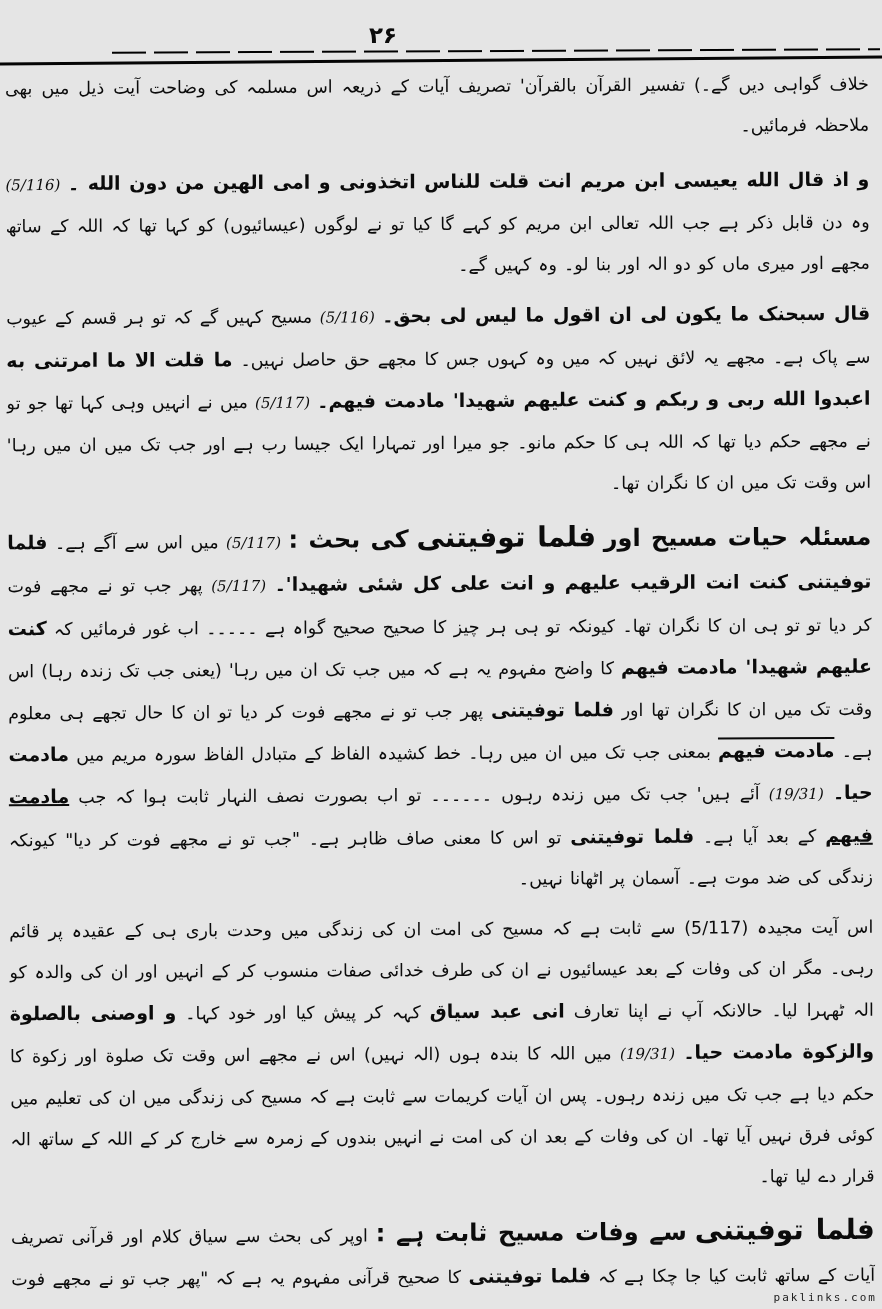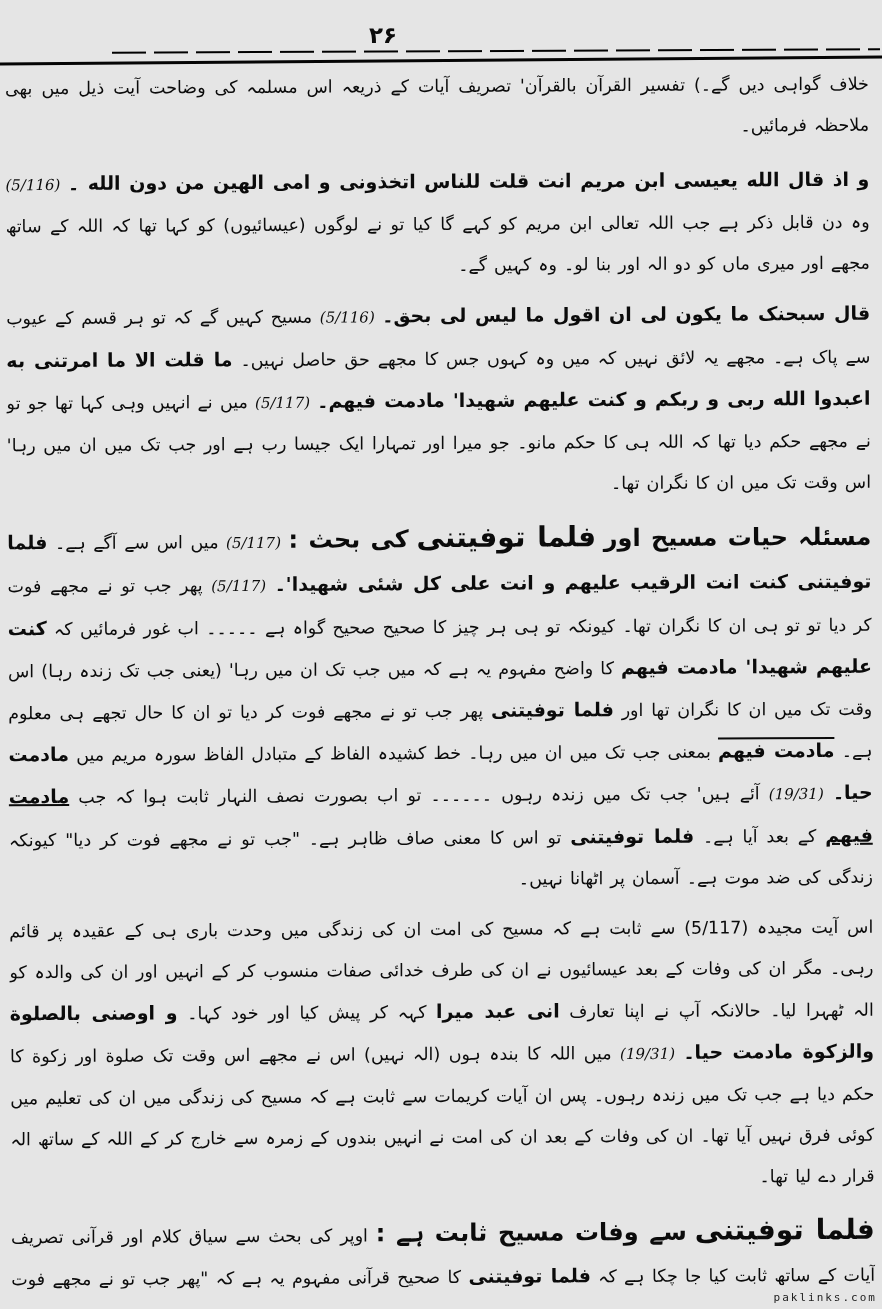--- a/index.html
+++ b/index.html
@@ -123,21 +123,21 @@
       <span class="ref">(19/31)</span>
       <span class="t">آئے ہیں' جب تک میں زندہ رہوں ۔۔۔۔۔۔ تو اب بصورت نصف النہار ثابت ہوا کہ جب</span>
       <span class="q un">مادمت فیهم</span>
       <span class="t">کے بعد آیا ہے۔</span>
       <span class="q">فلما توفیتنی</span>
       <span class="t">تو اس کا معنی صاف ظاہر ہے۔ "جب تو نے مجھے فوت کر دیا" کیونکہ زندگی کی ضد موت ہے۔ آسمان پر اٹھانا نہیں۔</span>
     </p>
 
     <p class="para">
       <span class="t">اس آیت مجیدہ (5/117) سے ثابت ہے کہ مسیح کی امت ان کی زندگی میں وحدت باری ہی کے عقیدہ پر قائم رہی۔ مگر ان کی وفات کے بعد عیسائیوں نے ان کی طرف خدائی صفات منسوب کر کے انہیں اور ان کی والدہ کو الہ ٹھہرا لیا۔ حالانکہ آپ نے اپنا تعارف</span>
-      <span class="q">انی عبد میرا</span>
+      <span class="q">انی عبد سیاق</span>
       <span class="t">کہہ کر پیش کیا اور خود کہا۔</span>
       <span class="q">و اوصنی بالصلوة والزکوة مادمت حیا۔</span>
       <span class="ref">(19/31)</span>
       <span class="t">میں اللہ کا بندہ ہوں (الہ نہیں) اس نے مجھے اس وقت تک صلوة اور زکوة کا حکم دیا ہے جب تک میں زندہ رہوں۔ پس ان آیات کریمات سے ثابت ہے کہ مسیح کی زندگی میں ان کی تعلیم میں کوئی فرق نہیں آیا تھا۔ ان کی وفات کے بعد ان کی امت نے انہیں بندوں کے زمرہ سے خارج کر کے اللہ کے ساتھ الہ قرار دے لیا تھا۔</span>
     </p>
 
     <p class="para sec">
       <span class="h-term">فلما توفیتنی</span>
       <span class="h-pre">سے وفات مسیح ثابت ہے :</span>
       <span class="t">اوپر کی بحث سے سیاق کلام اور قرآنی تصریف آیات کے ساتھ ثابت کیا جا چکا ہے کہ</span>

